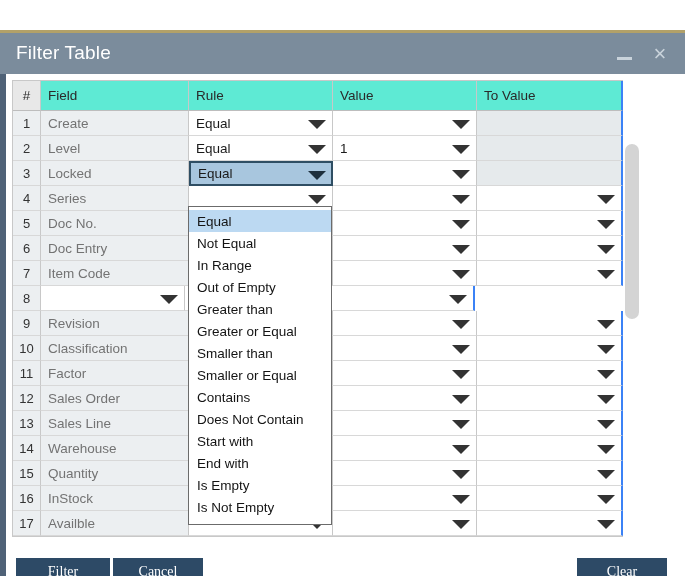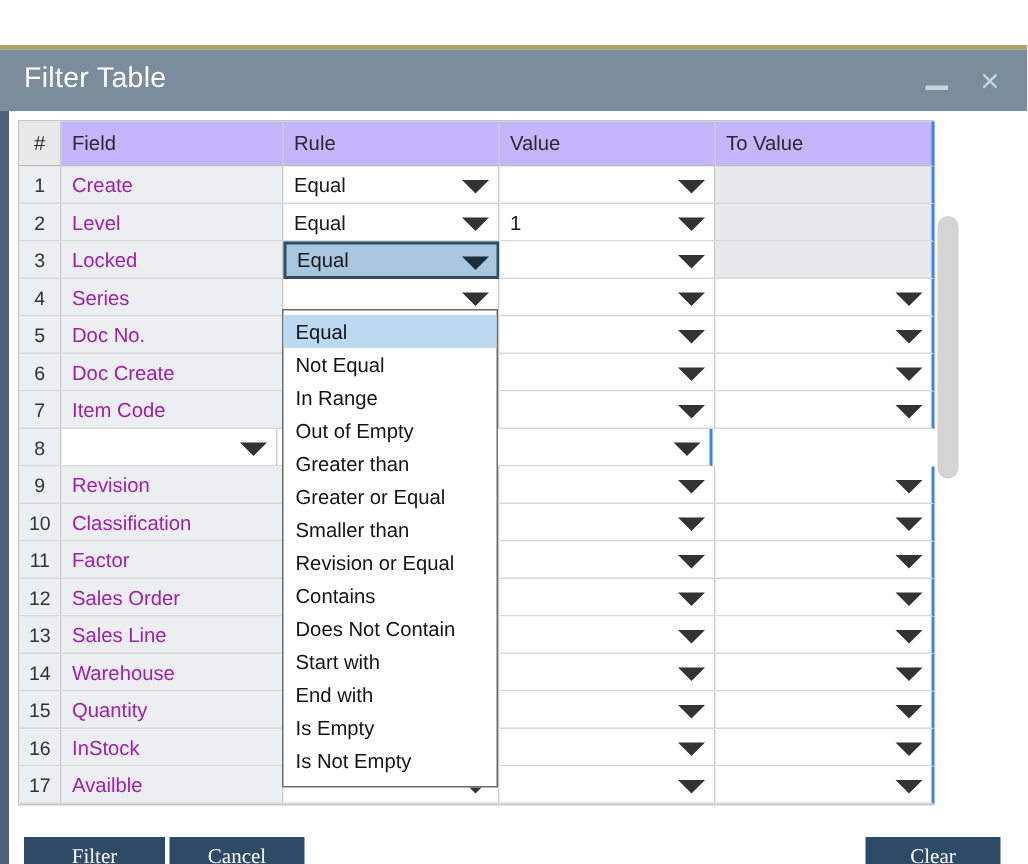--- a/index.html
+++ b/index.html
@@ -86,31 +86,31 @@
     overflow: hidden;
     white-space: nowrap;
   }
   .c-num   { width: 28px; justify-content: center; padding: 0; }
   .c-field { width: 148px; }
   .c-rule  { width: 144px; }
   .c-value { width: 144px; }
   .c-tovalue { width: 146px; border-right: 2px solid #3b82f6; }
 
   .grid-row.header .cell {
-    background: #c4b5fd;
+    background: #5eead4;
     border-bottom: 1px solid #bdbdbd;
     color: #2a2a2a;
     font-size: 13.5px;
   }
   .grid-row.header .c-num { background: #e8e8e8; }
 
   
   .c-num, .c-field { background: #eceff1; }
   .grid-row .c-num { color: #333; font-size: 13px; }
-  .grid-row .c-field { color: #a21caf; }
+  .grid-row .c-field { color: #737373; }
 
   .c-rule, .c-value { background: #ffffff; }
   .c-tovalue { background: #ffffff; }
   .c-tovalue.disabled { background: #e6eaec; }
 
   
   .arrow {
     position: absolute; right: 6px; top: 50%;
     margin-top: -3px;
     width: 0; height: 0;
@@ -281,21 +281,21 @@
             <span></span>
             <span class="arrow"></span>
           </div>
           <div class="cell c-tovalue">
             <span></span>
             <span class="arrow"></span>
           </div>
         </div>
         <div class="grid-row">
           <div class="cell c-num">6</div>
-          <div class="cell c-field">Doc Create</div>
+          <div class="cell c-field">Doc Entry</div>
           <div class="cell c-rule">
             <span></span>
             <span class="arrow"></span>
           </div>
           <div class="cell c-value">
             <span></span>
             <span class="arrow"></span>
           </div>
           <div class="cell c-tovalue">
             <span></span>
@@ -484,21 +484,21 @@
 
     <div class="dropdown" id="dropdown">
 
     <div class="dd-item selected">Equal</div>
         <div class="dd-item">Not Equal</div>
         <div class="dd-item">In Range</div>
         <div class="dd-item">Out of Empty</div>
         <div class="dd-item">Greater than</div>
         <div class="dd-item">Greater or Equal</div>
         <div class="dd-item">Smaller than</div>
-        <div class="dd-item">Revision or Equal</div>
+        <div class="dd-item">Smaller or Equal</div>
         <div class="dd-item">Contains</div>
         <div class="dd-item">Does Not Contain</div>
         <div class="dd-item">Start with</div>
         <div class="dd-item">End with</div>
         <div class="dd-item">Is Empty</div>
         <div class="dd-item">Is Not Empty</div>
       </div>
 
     <div class="footer">
       <button class="btn btn-filter">Filter</button>

